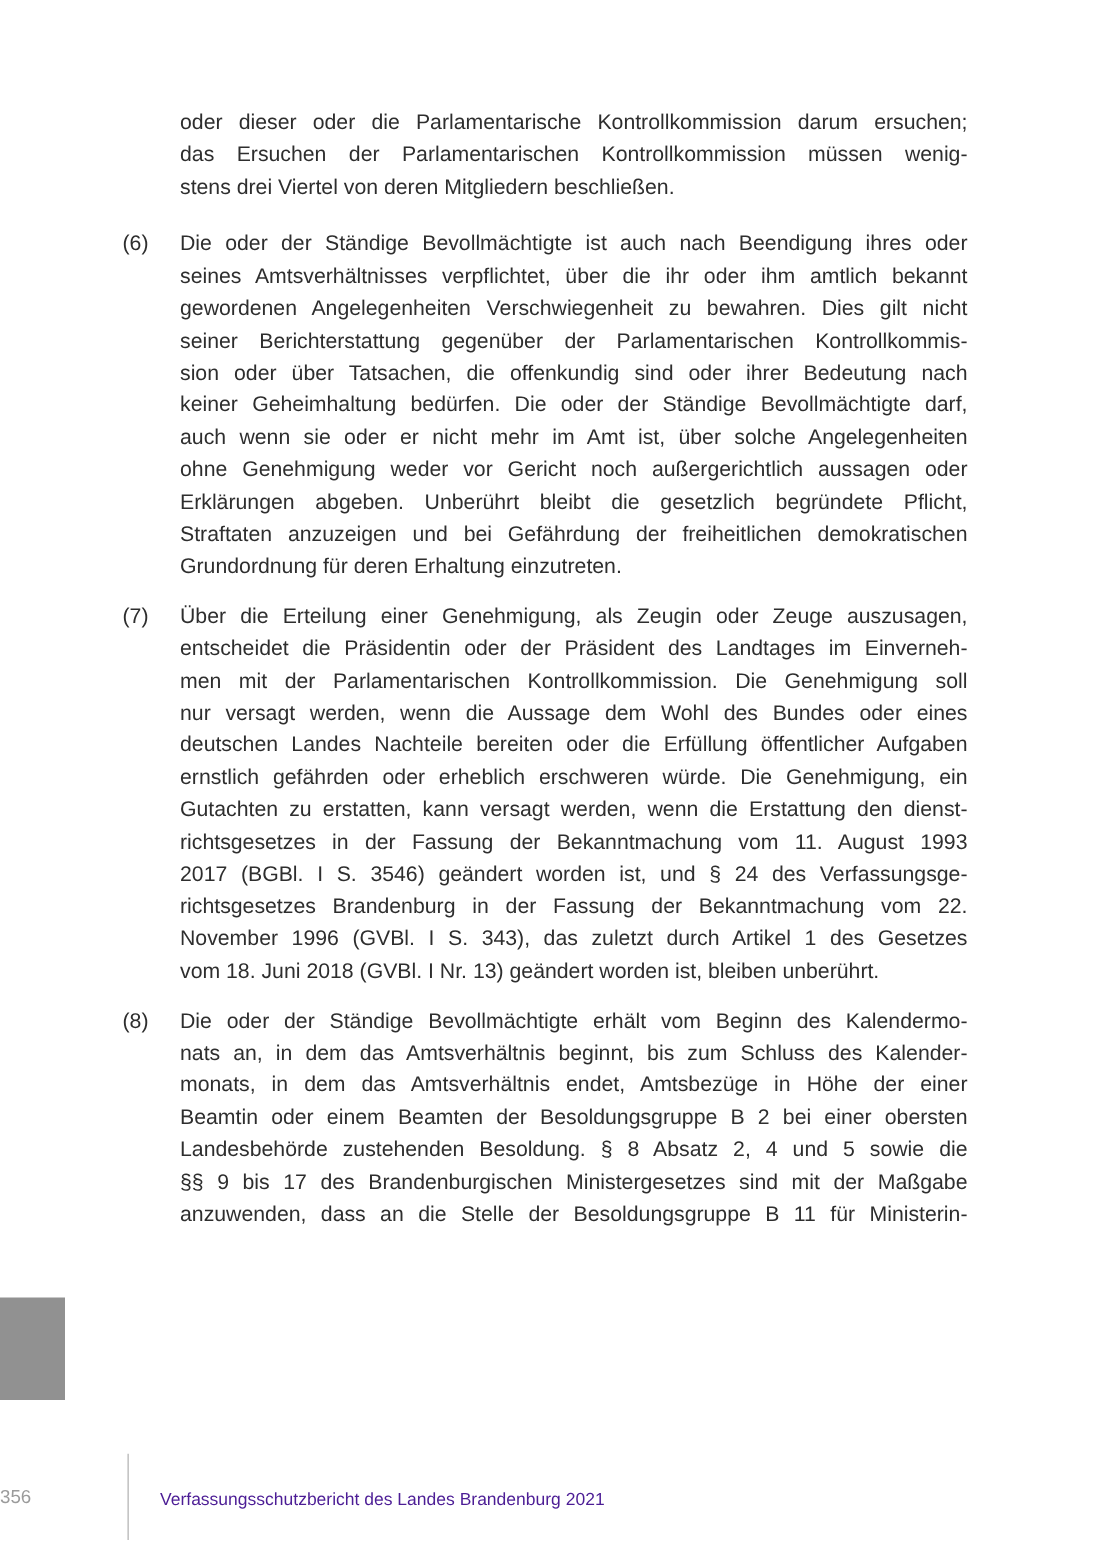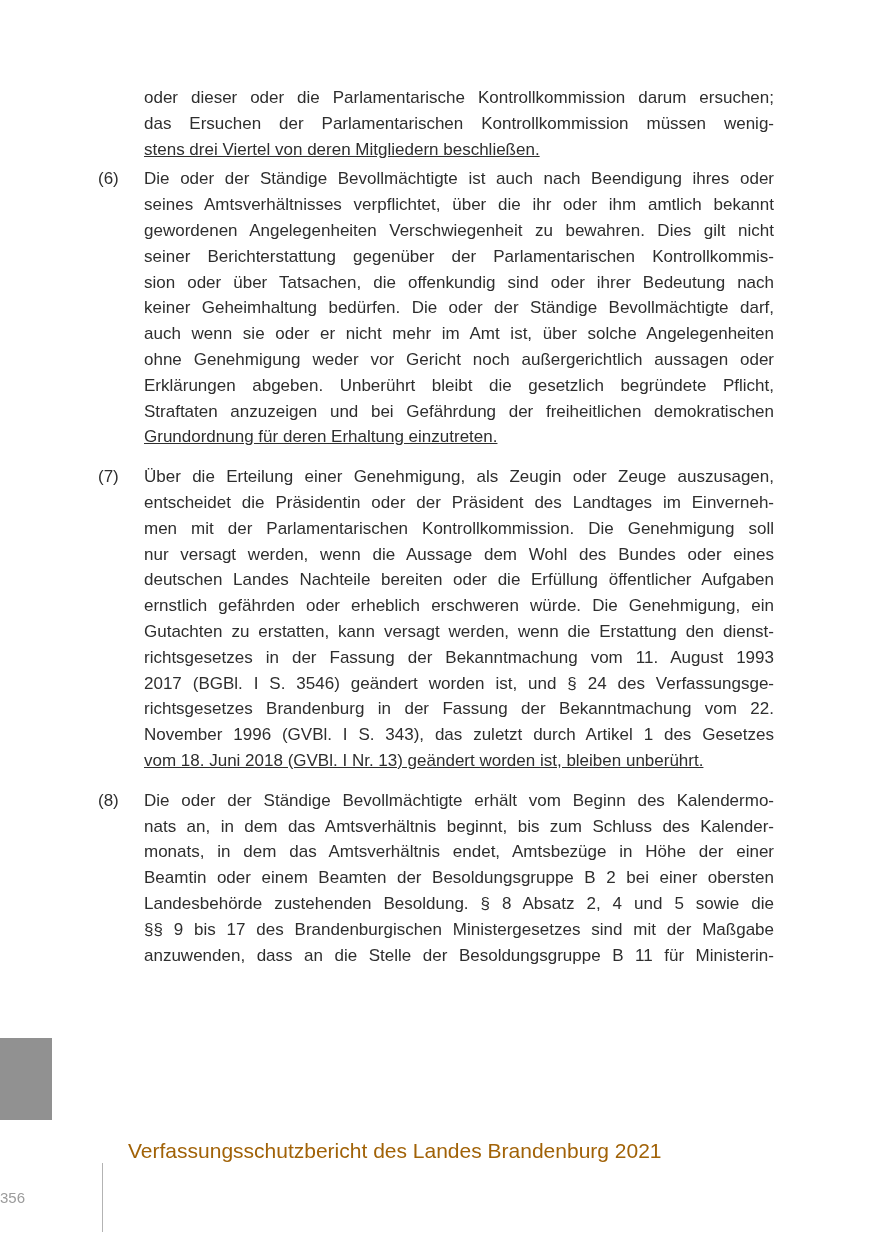--- a/index.html
+++ b/index.html
@@ -19,35 +19,34 @@
     top: 85px;
     width: 676px;
     font-size: 17px;
     line-height: 25.8px;
     color: #2e2e2e;
   }
   .para {
     display: flex;
     margin: 0 0 14px 0;
   }
-  .para:first-child { margin-bottom: 4px; }
+  .para:first-child { margin-bottom: 20px; }
   .para-num {
     flex: 0 0 46px;
     width: 46px;
   }
   .para-text { flex: 1; min-width: 0; }
   .line {
     text-align: justify;
     text-align-last: justify;
     white-space: normal;
   }
   .line.last {
     text-align: justify;
     text-align-last: left;
-    text-decoration: underline;
   }
 
   
   .margin-marker {
     position: absolute;
     left: 0;
     top: 1038px;
     width: 52px;
     height: 82px;
   }
@@ -65,24 +64,24 @@
   .footer-rule {
     position: absolute;
     left: 102px;
     top: 1163px;
     width: 1px;
     height: 69px;
   }
   .footer-title {
     position: absolute;
     left: 128px;
-    top: 1141px;
-    font-size: 21px;
+    top: 1189px;
+    font-size: 14px;
     line-height: 20px;
-    color: #a16207;
+    color: #4c1d95;
   }
 </style>
 </head>
 <body style="background: rgb(255, 255, 255);">
 
 <main class="content" style="color: rgb(46, 46, 46);">
   <div id="paragraph-list">
       <div class="para">
         <div class="para-num"></div>
         <div class="para-text">

